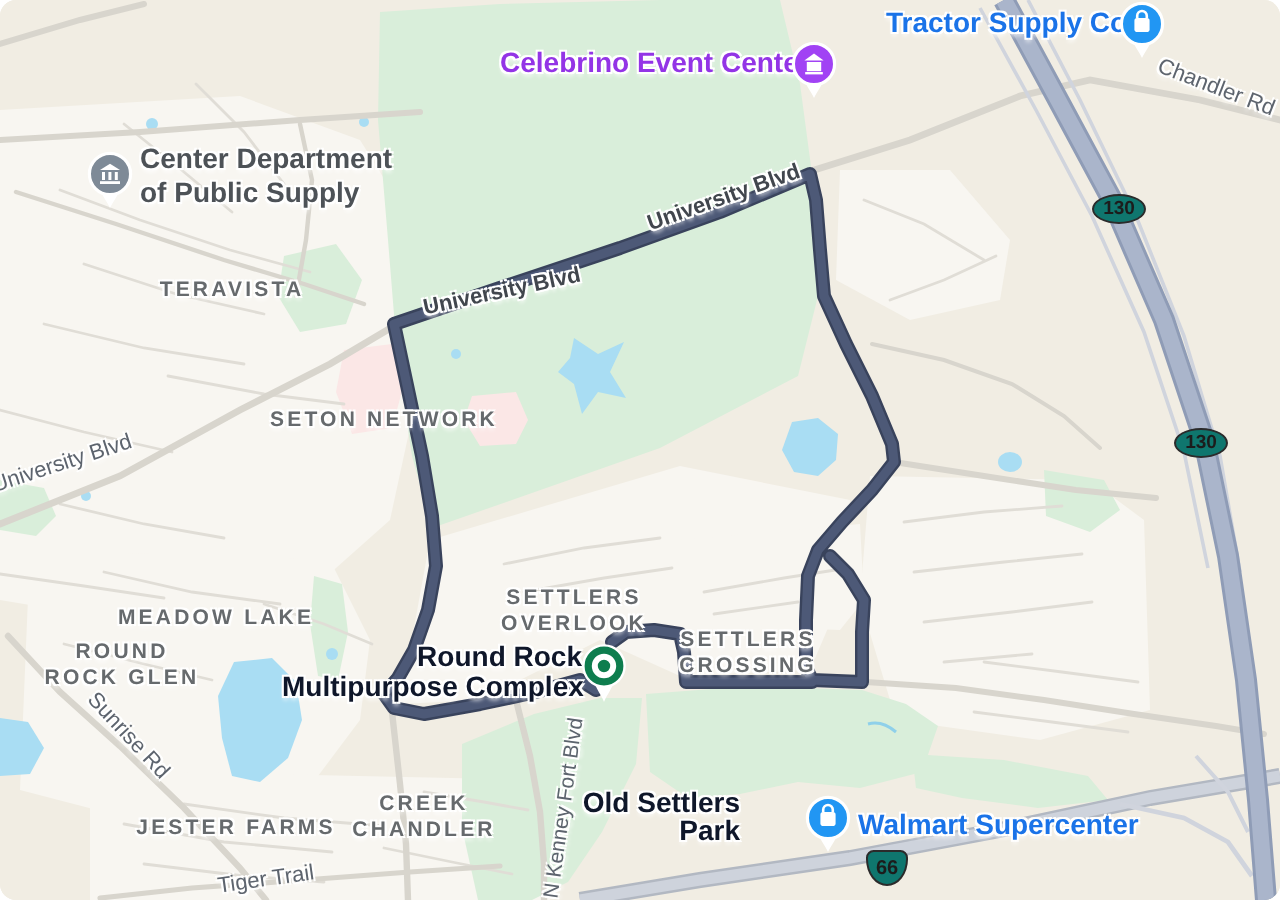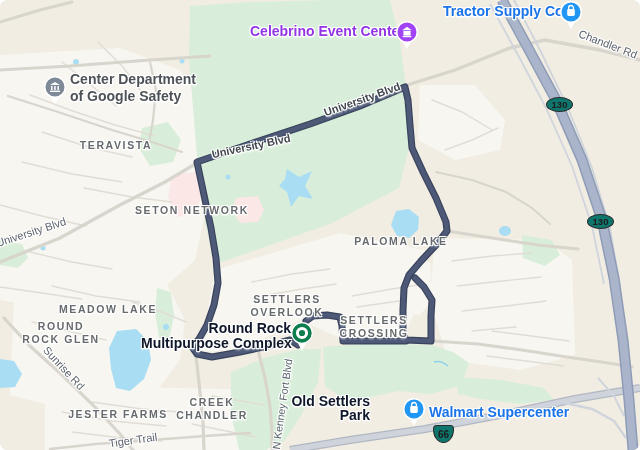--- a/index.html
+++ b/index.html
@@ -135,21 +135,20 @@
     <g fill="none" stroke-linecap="round" stroke-linejoin="round">
       <path d="M298,345 L290,340 268,346 240,352 212,357 197,354 192,347 199,339 207,325 214,305 218,283 216,258 211,228 204,195 197,162 250,144 310,124 360,106 398,90 405,87 408,100 410,125 412,148 423,172 436,198 446,222 447,231 436,245 421,261 409,275 404,288 403,310 403,334 406,340 431,341 431,316 432,300 424,287 415,278" stroke="#39435c" stroke-width="7"></path>
       <path d="M306,321 L313,316 327,315 340,317 342,326 343,341 380,341 406,341" stroke="#39435c" stroke-width="7"></path>
       <path d="M298,345 L290,340 268,346 240,352 212,357 197,354 192,347 199,339 207,325 214,305 218,283 216,258 211,228 204,195 197,162 250,144 310,124 360,106 398,90 405,87 408,100 410,125 412,148 423,172 436,198 446,222 447,231 436,245 421,261 409,275 404,288 403,310 403,334 406,340 431,341 431,316 432,300 424,287 415,278" stroke="#4d5977" stroke-width="4.6"></path>
       <path d="M306,321 L313,316 327,315 340,317 342,326 343,341 380,341 406,341" stroke="#4d5977" stroke-width="4.6"></path>
     </g>
   </svg>
 
   <div class="lbl nbh halo" style="left:46px;top:139px;"><span>TERAVISTA</span></div>
   <div class="lbl nbh halo" style="left:122px;top:204px;"><span>SETON NETWORK</span></div>
-  <div class="lbl nbh halo" style="left:331px;top:235px;"><span>PALOMA LAKE</span></div>
   <div class="lbl nbh halo" style="left:217px;top:293px;">
       <div>SETTLERS</div>
       <div>OVERLOOK</div>
     </div>
   <div class="lbl nbh halo" style="left:304px;top:314px;">
       <div>SETTLERS</div>
       <div>CROSSING</div>
     </div>
   <div class="lbl nbh halo" style="left:38px;top:303px;"><span>MEADOW LAKE</span></div>
   <div class="lbl nbh halo" style="left:-9px;top:320px;">
@@ -171,21 +170,21 @@
   <div class="lbl rd halo" style="left:282px;top:404px;--r:-82deg;font-size:10.5px;">N Kenney Fort Blvd</div>
 
   <div class="shield oval" style="left:546px;top:97px;">130</div>
   <div class="shield oval" style="left:587px;top:214px;">130</div>
   <div class="shield us" style="left:433px;top:425px;">66</div>
 
   <div class="lbl poi blue halo" style="left:443px;top:4px;">Tractor Supply Co</div>
   <div class="lbl poi purple halo" style="left:250px;top:24px;">Celebrino Event Center</div>
   <div class="lbl poi gray halo" style="left:70px;top:71px;line-height:16.5px;">
       <div>Center Department</div>
-      <div>of Google Safety</div>
+      <div>of Public Supply</div>
     </div>
   <div class="lbl poi green halo" style="left:141px;top:321px;width:150px;text-align:right;">
       <div>Round Rock</div>
       <div>Multipurpose Complex</div>
     </div>
   <div class="lbl poi green halo" style="left:220px;top:395px;width:150px;text-align:right;line-height:13.5px;">
       <div>Old Settlers</div>
       <div>Park</div>
     </div>
   <div class="lbl poi blue halo" style="left:429px;top:405px;">Walmart Supercenter</div>

